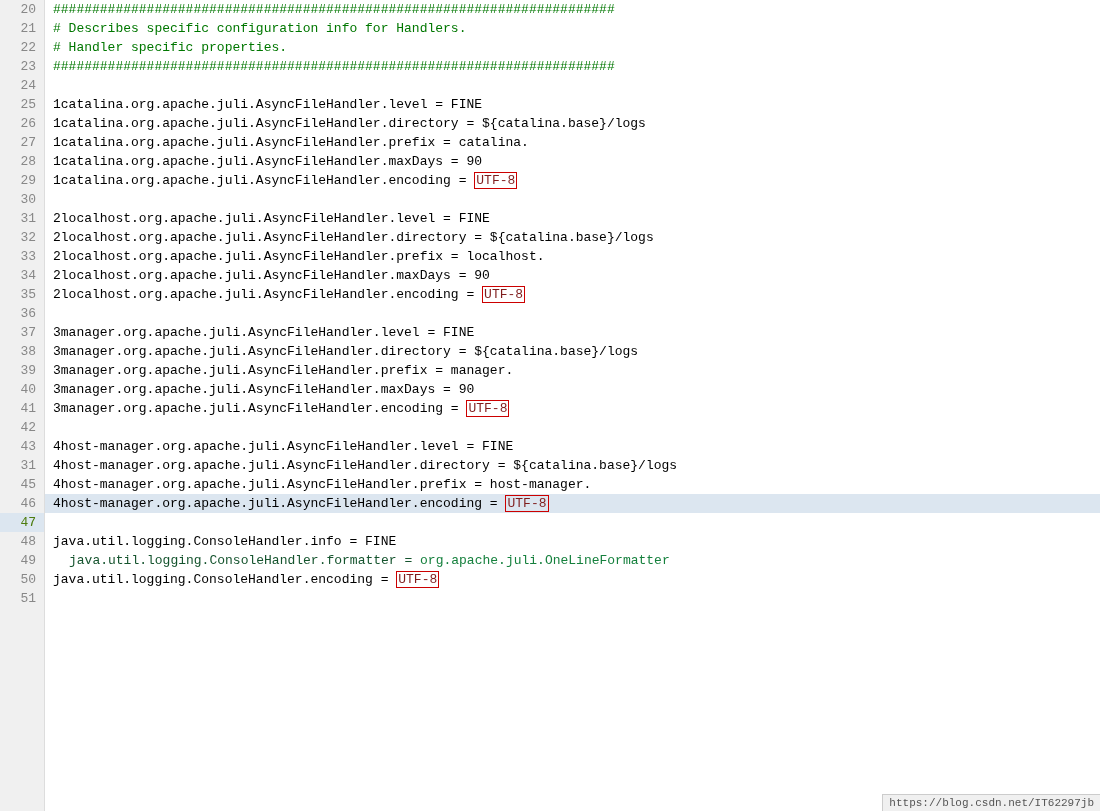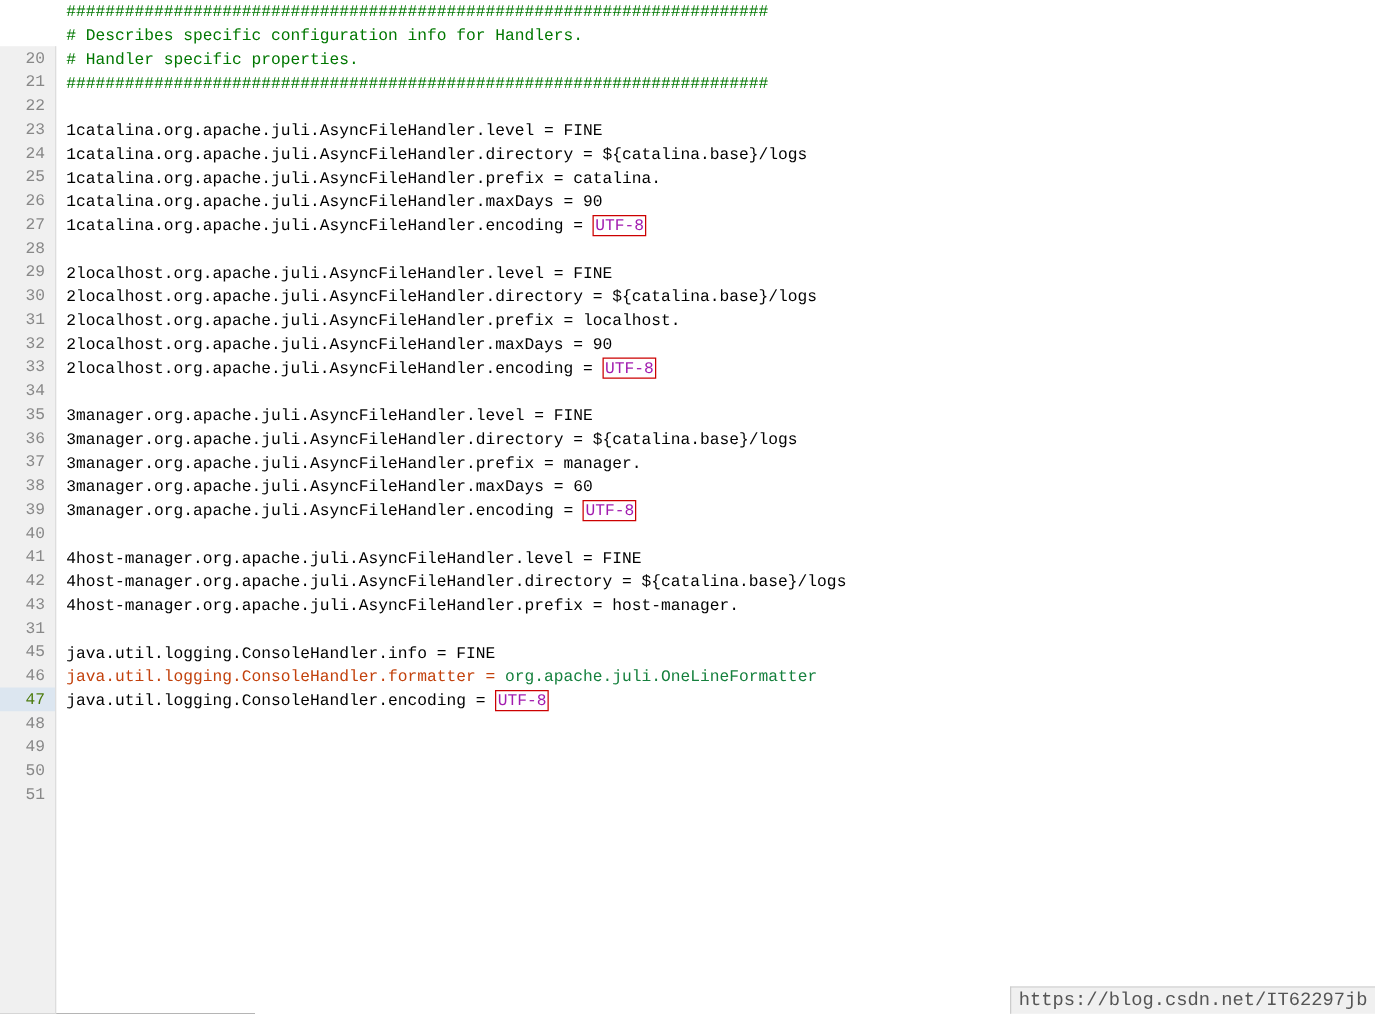--- a/index.html
+++ b/index.html
@@ -24,21 +24,20 @@
     }
 
     .line-numbers {
       background-color: #f0f0f0;
       color: #888888;
       padding: 0;
       min-width: 45px;
       text-align: right;
       user-select: none;
       border-right: 1px solid #ddd;
-      margin-top: 37px;
     }
 
     .line-number {
       display: block;
       padding: 0 8px 0 4px;
       height: 19px;
       line-height: 19px;
       font-size: 13px;
       color: #888;
     }
@@ -69,31 +68,31 @@
     }
 
     .hash-comment {
       color: #007700;
     }
 
     .highlight-box {
       display: inline;
       border: 1.5px solid #cc0000;
       padding: 0 1px;
-      color: #a21caf;
+      color: #7f1d1d;
       text-align: center;
     }
 
     .url-bar {
       position: fixed;
       bottom: 0;
       right: 0;
       background: #f0f0f0;
       color: #555;
-      font-size: 15px;
+      font-size: 11px;
       padding: 2px 6px;
       border-top: 1px solid #ccc;
       border-left: 1px solid #ccc;
     }
   </style>
 </head>
 <body>
 
 <div class="code-container">
   <div class="line-numbers" id="line-numbers-col">
@@ -144,26 +143,27 @@
       <span class="code-line"><span></span></span>
       <span class="code-line"><span>2localhost.org.apache.juli.AsyncFileHandler.level = FINE</span></span>
       <span class="code-line"><span>2localhost.org.apache.juli.AsyncFileHandler.directory = ${catalina.base}/logs</span></span>
       <span class="code-line"><span>2localhost.org.apache.juli.AsyncFileHandler.prefix = localhost.</span></span>
       <span class="code-line"><span>2localhost.org.apache.juli.AsyncFileHandler.maxDays = 90</span></span>
       <span class="code-line"><span>2localhost.org.apache.juli.AsyncFileHandler.encoding = </span><span class="highlight-box">UTF-8</span></span>
       <span class="code-line"><span></span></span>
       <span class="code-line"><span>3manager.org.apache.juli.AsyncFileHandler.level = FINE</span></span>
       <span class="code-line"><span>3manager.org.apache.juli.AsyncFileHandler.directory = ${catalina.base}/logs</span></span>
       <span class="code-line"><span>3manager.org.apache.juli.AsyncFileHandler.prefix = manager.</span></span>
-      <span class="code-line"><span>3manager.org.apache.juli.AsyncFileHandler.maxDays = 60</span></span>
+      <span class="code-line"><span>3manager.org.apache.juli.AsyncFileHandler.maxDays = 90</span></span>
       <span class="code-line"><span>3manager.org.apache.juli.AsyncFileHandler.encoding = </span><span class="highlight-box">UTF-8</span></span>
       <span class="code-line"><span></span></span>
       <span class="code-line"><span>4host-manager.org.apache.juli.AsyncFileHandler.level = FINE</span></span>
       <span class="code-line"><span>4host-manager.org.apache.juli.AsyncFileHandler.directory = ${catalina.base}/logs</span></span>
       <span class="code-line"><span>4host-manager.org.apache.juli.AsyncFileHandler.prefix = host-manager.</span></span>
+      <span class="code-line highlighted"><span>4host-manager.org.apache.juli.AsyncFileHandler.encoding = </span><span class="highlight-box">UTF-8</span></span>
       <span class="code-line"><span></span></span>
       <span class="code-line"><span>java.util.logging.ConsoleHandler.info = FINE</span></span>
-      <span class="code-line"><span style="color: #c2410c;">java.util.logging.ConsoleHandler.formatter = </span><span style="color: #15803d;">org.apache.juli.OneLineFormatter</span></span>
+      <span class="code-line"><span style="color: #14532d; margin-left: 16px;">java.util.logging.ConsoleHandler.formatter = </span><span style="color: #15803d;">org.apache.juli.OneLineFormatter</span></span>
       <span class="code-line"><span>java.util.logging.ConsoleHandler.encoding = </span><span class="highlight-box">UTF-8</span></span>
     </div>
 </div>
 
 <div class="url-bar" id="url-bar">https://blog.csdn.net/IT62297jb</div>
 
 </body></html>

